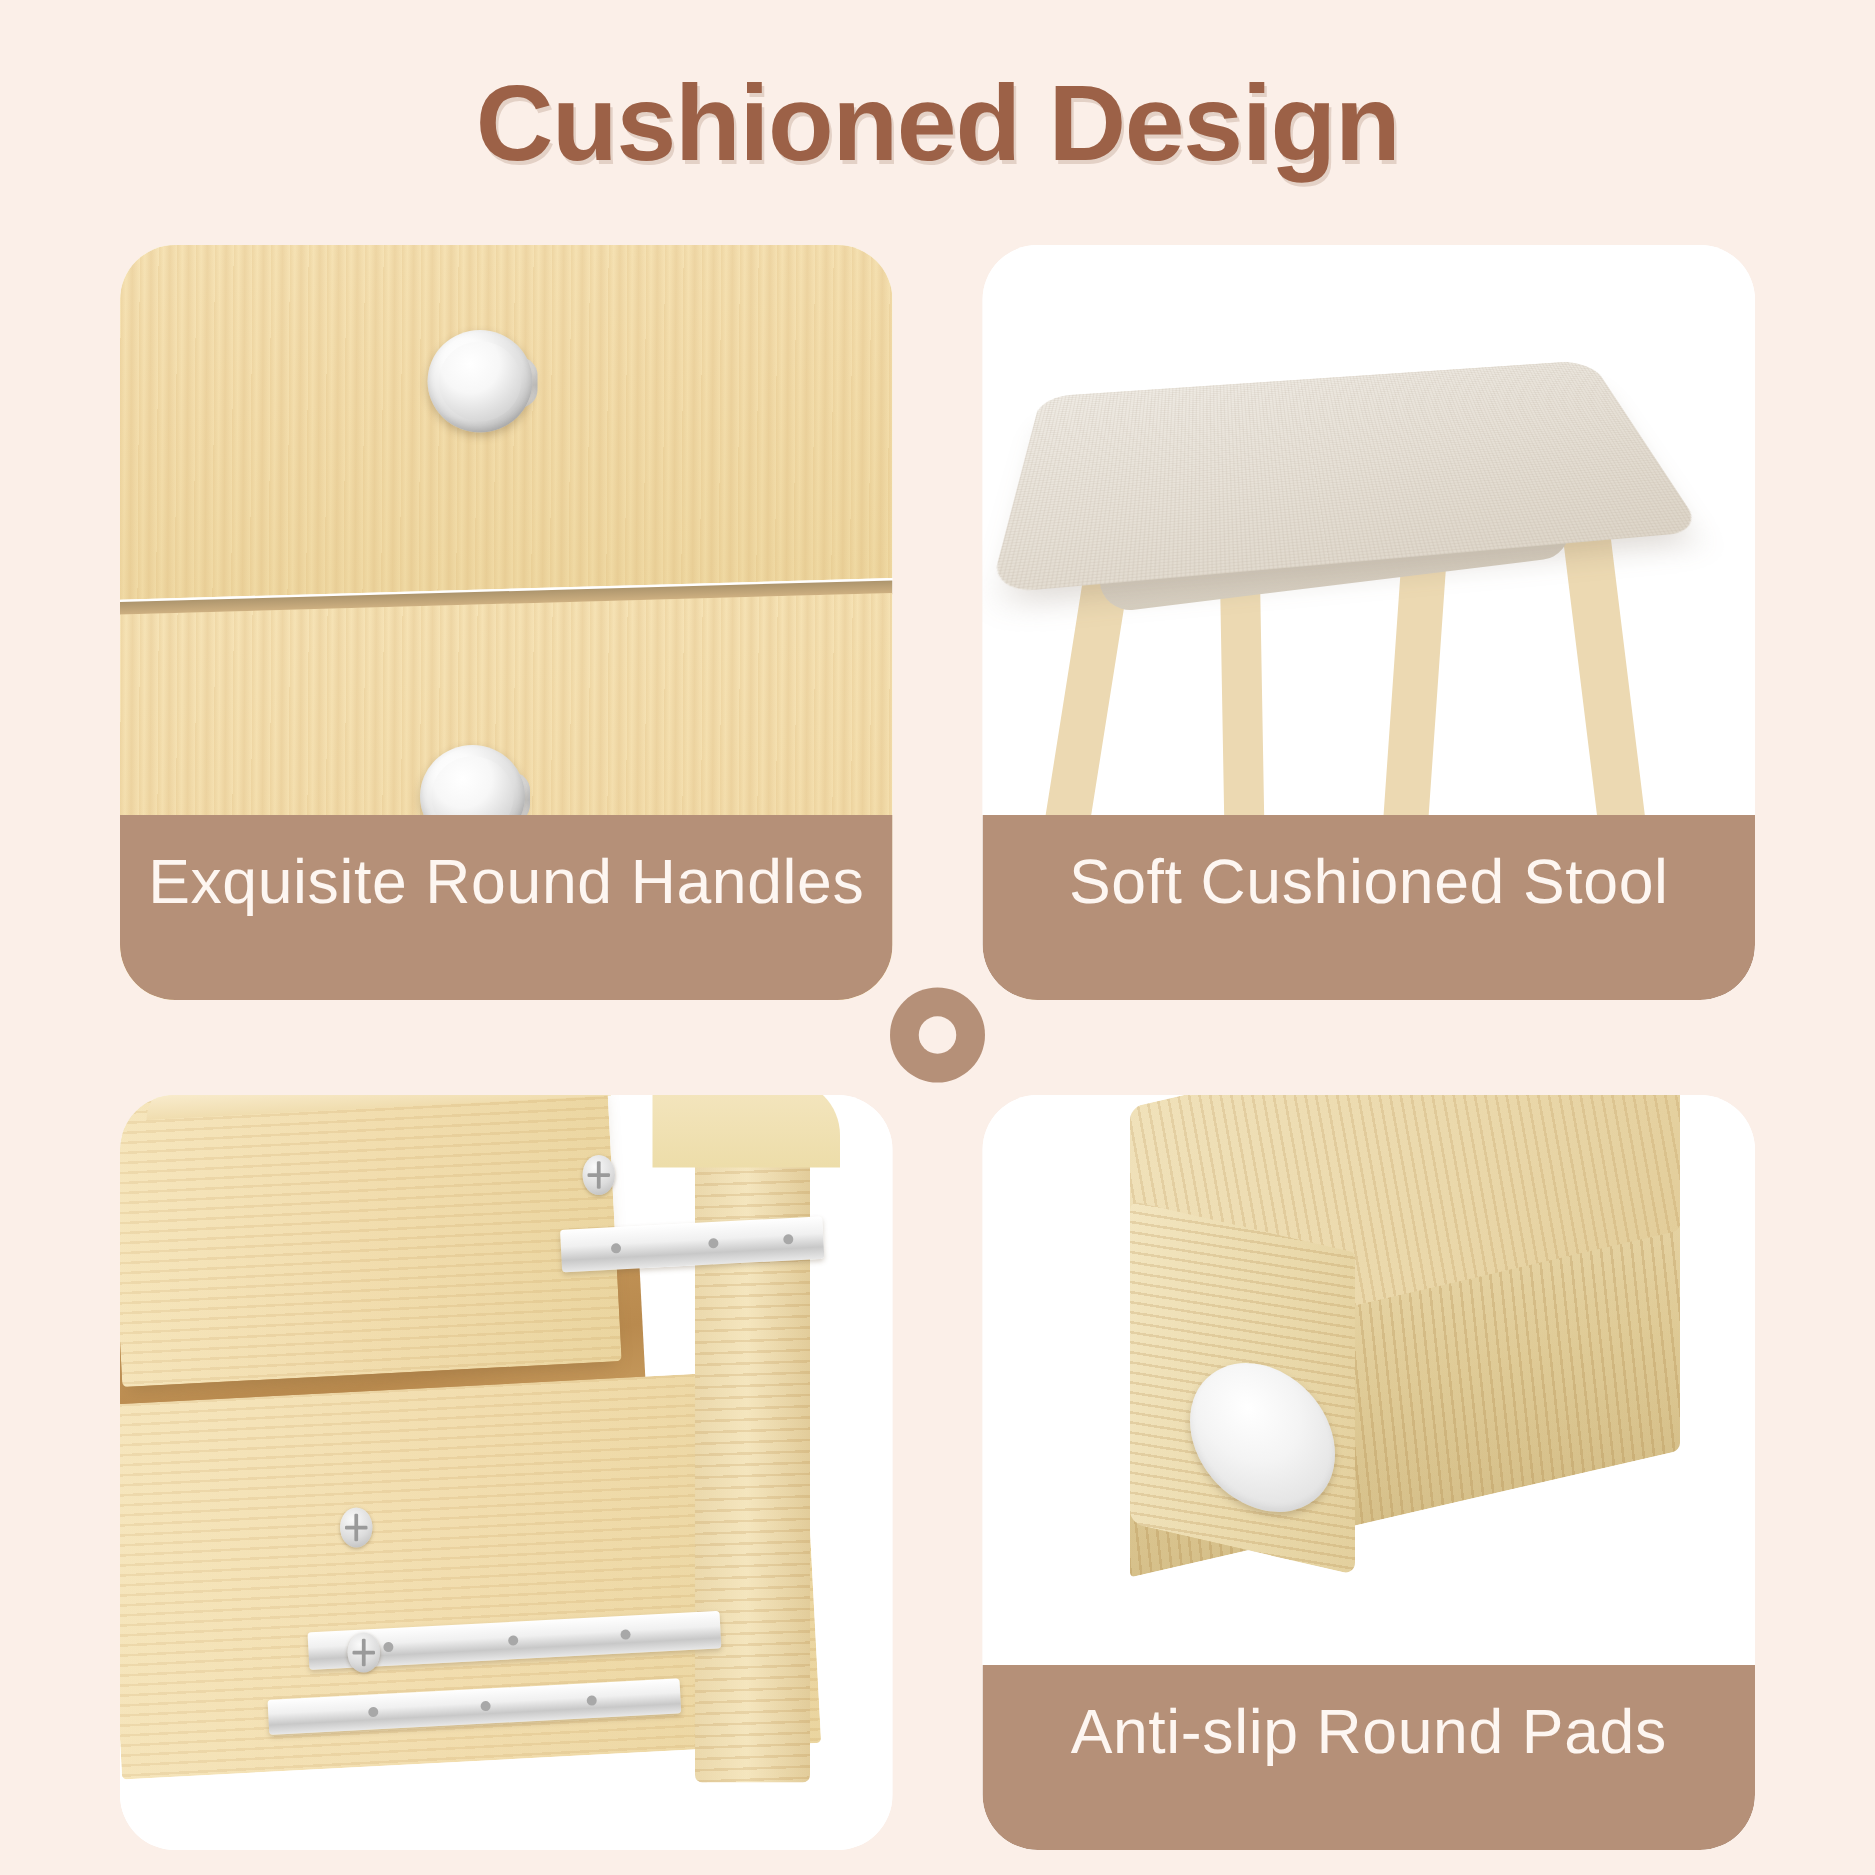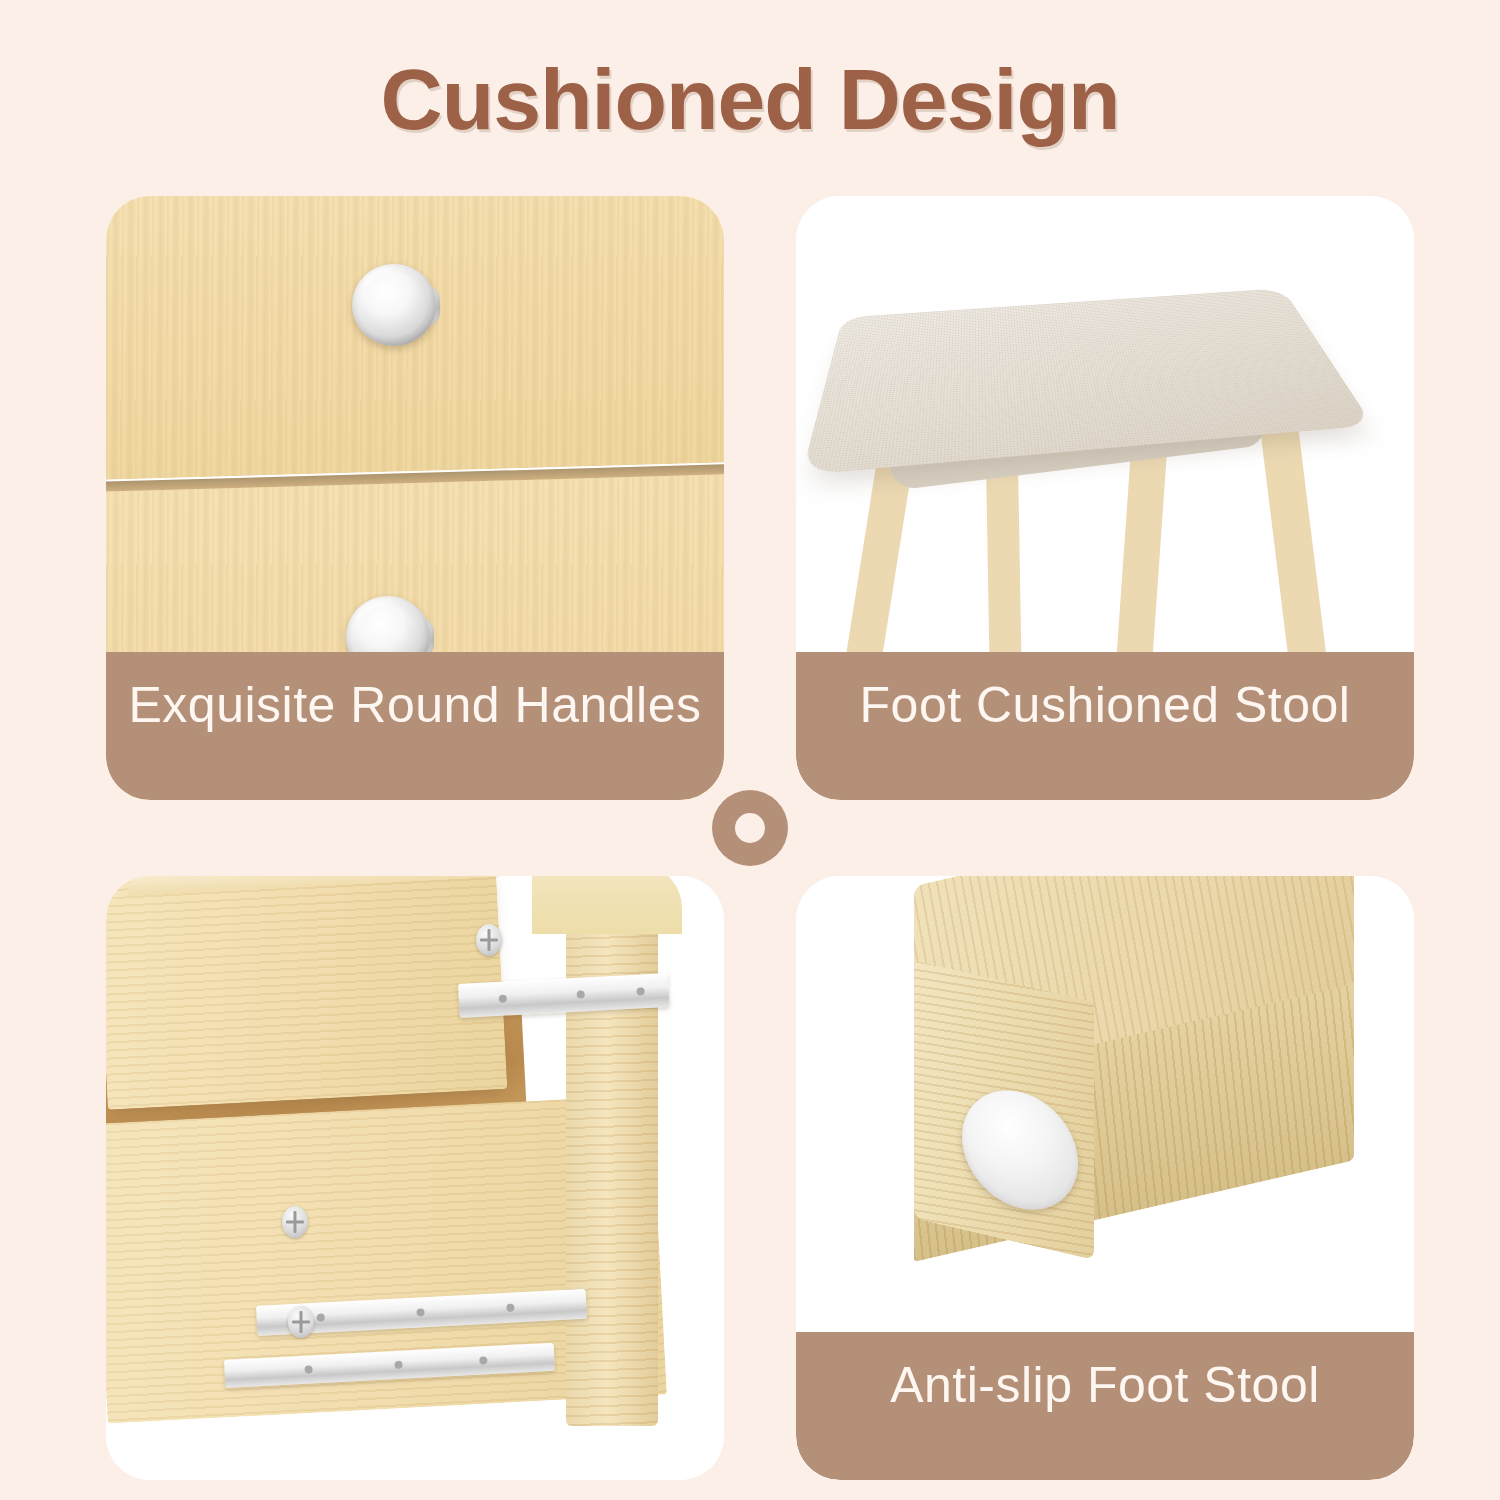--- a/index.html
+++ b/index.html
@@ -39,21 +39,20 @@
     height: 1284px;
   }
 
   .card {
     position: absolute;
     width: 618px;
     height: 604px;
     border-radius: 44px;
     overflow: hidden;
     background: #ffffff;
-    margin-left: 10px;
   }
   .card.tl { left: 0;     top: 0; }
   .card.tr { left: 690px; top: 0; }
   .card.bl { left: 0;     top: 680px; }
   .card.br { left: 690px; top: 680px; }
 
   .photo {
     position: absolute;
     inset: 0;
     background: #ffffff;
@@ -384,21 +383,21 @@
   <div class="card tr">
     <div class="photo">
       <div class="leg leg-1"></div>
       <div class="leg leg-4"></div>
       <div class="leg leg-2"></div>
       <div class="leg leg-3"></div>
       <div class="stool-skirt"></div>
       <div class="stool-seat"></div>
     </div>
     <div class="caption">
-      <span class="caption-text">Foot Cushioned Stool</span>
+      <span class="caption-text">Soft Cushioned Stool</span>
     </div>
   </div>
 
   <div class="card bl">
     <div class="photo">
       <div class="wood-b panel3-frame-right"></div>
       <div class="wood-b panel3-frame-topcap"></div>
 
       <div class="cavity-1"></div>
 
@@ -432,19 +431,19 @@
   </div>
 
   <div class="card br">
     <div class="photo">
       <div class="leg-block-side"></div>
       <div class="leg-block-top"></div>
       <div class="leg-block-face"></div>
       <div class="foot-pad"></div>
     </div>
     <div class="caption">
-      <span class="caption-text">Anti-slip Foot Stool</span>
+      <span class="caption-text">Anti-slip Round Pads</span>
     </div>
   </div>
 
 </div>
 
 <div class="center-ring"></div>
 
 </body></html>

